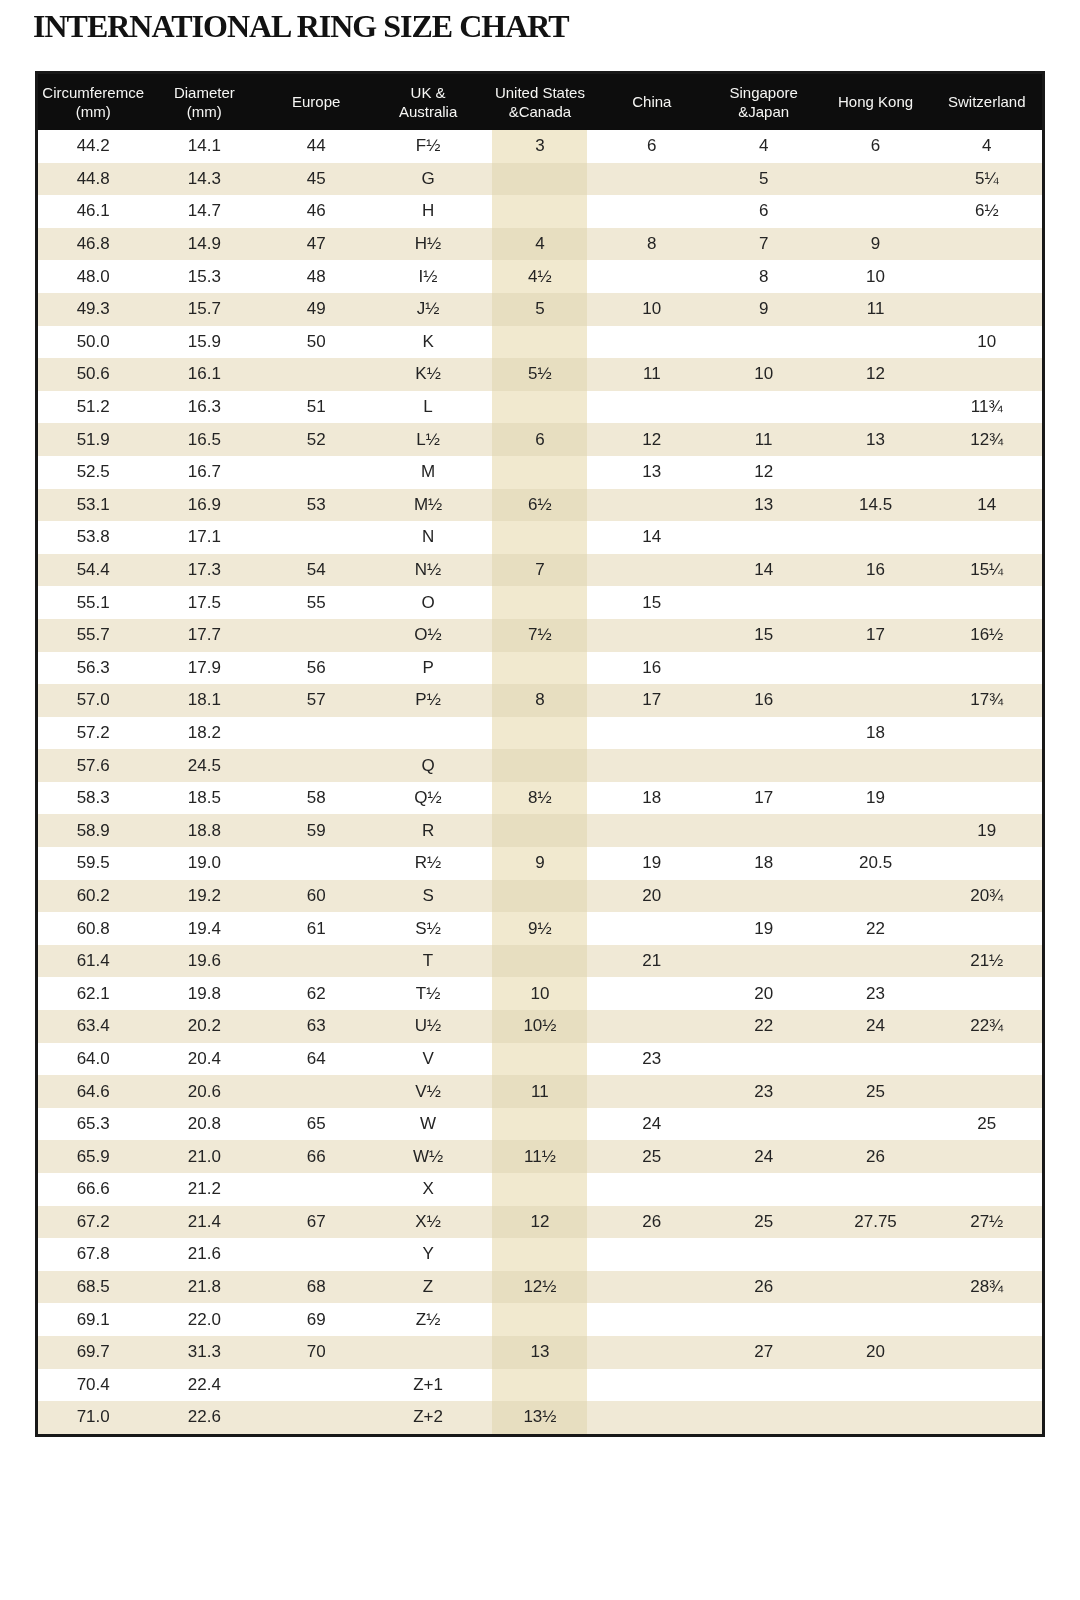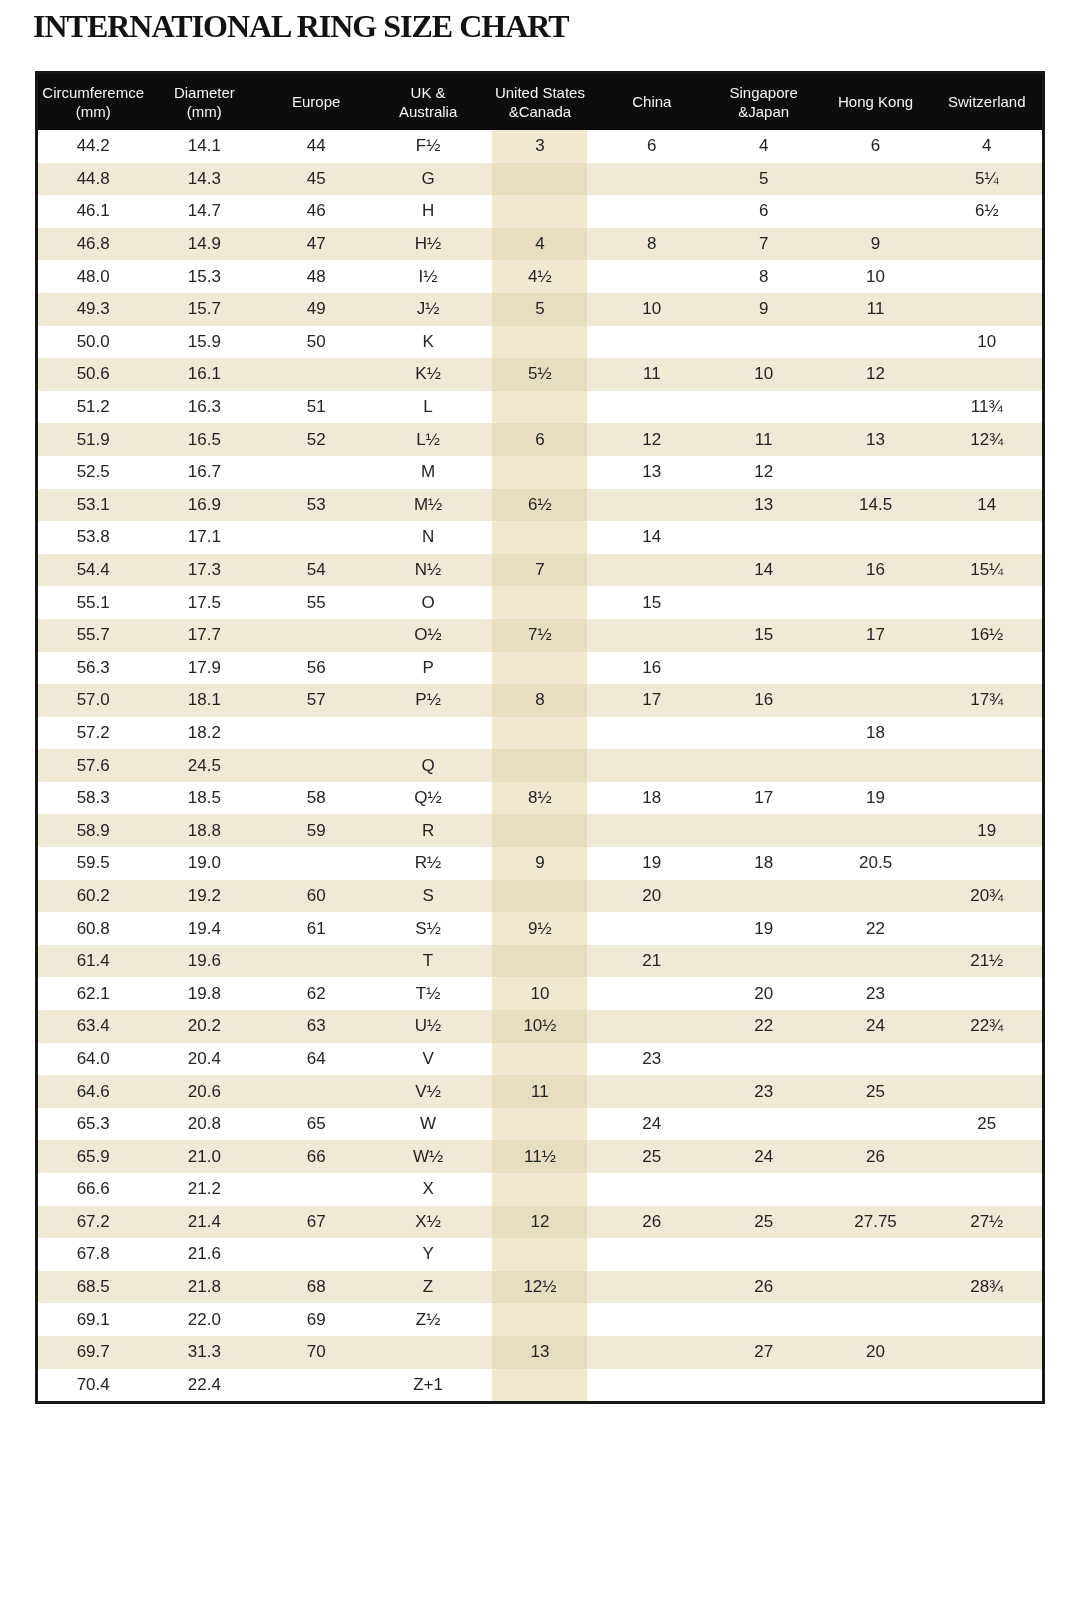--- a/index.html
+++ b/index.html
@@ -519,15 +519,26 @@
           <td>70.4</td>
           <td>22.4</td>
           <td></td>
           <td>Z+1</td>
           <td></td>
           <td></td>
           <td></td>
           <td></td>
           <td></td>
         </tr>
+        <tr>
+          <td>71.0</td>
+          <td>22.6</td>
+          <td></td>
+          <td>Z+2</td>
+          <td>13½</td>
+          <td></td>
+          <td></td>
+          <td></td>
+          <td></td>
+        </tr>
       </tbody>
   </table>
 </div>
 
 </body></html>

